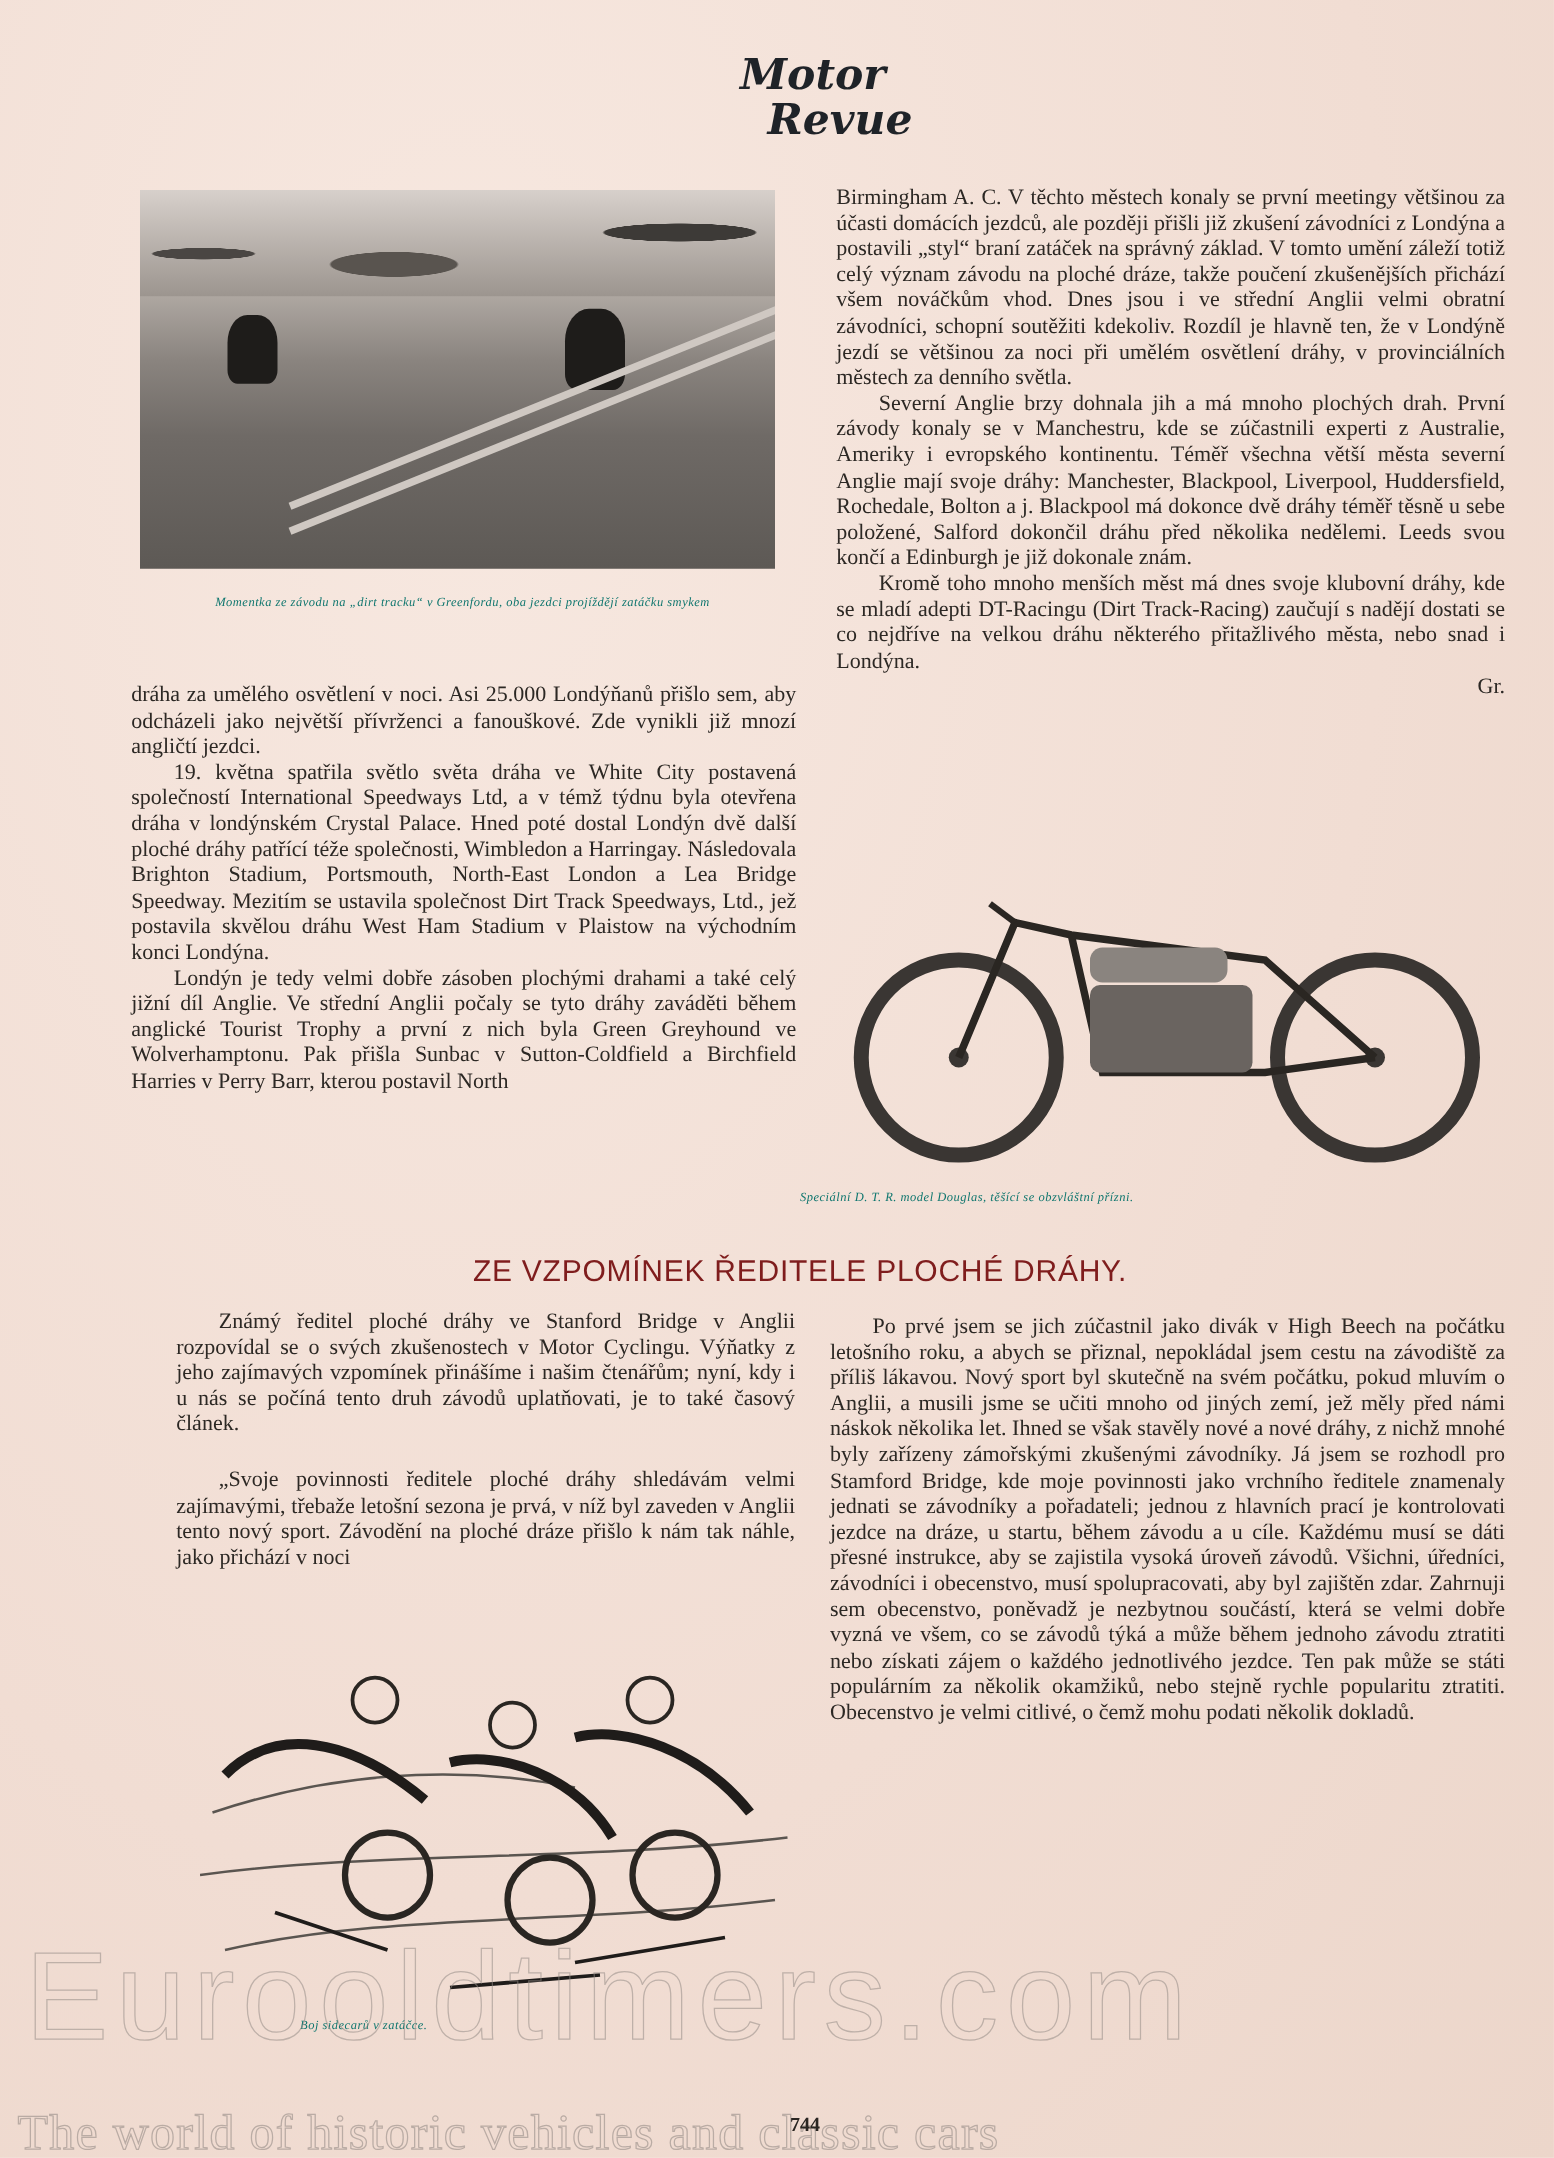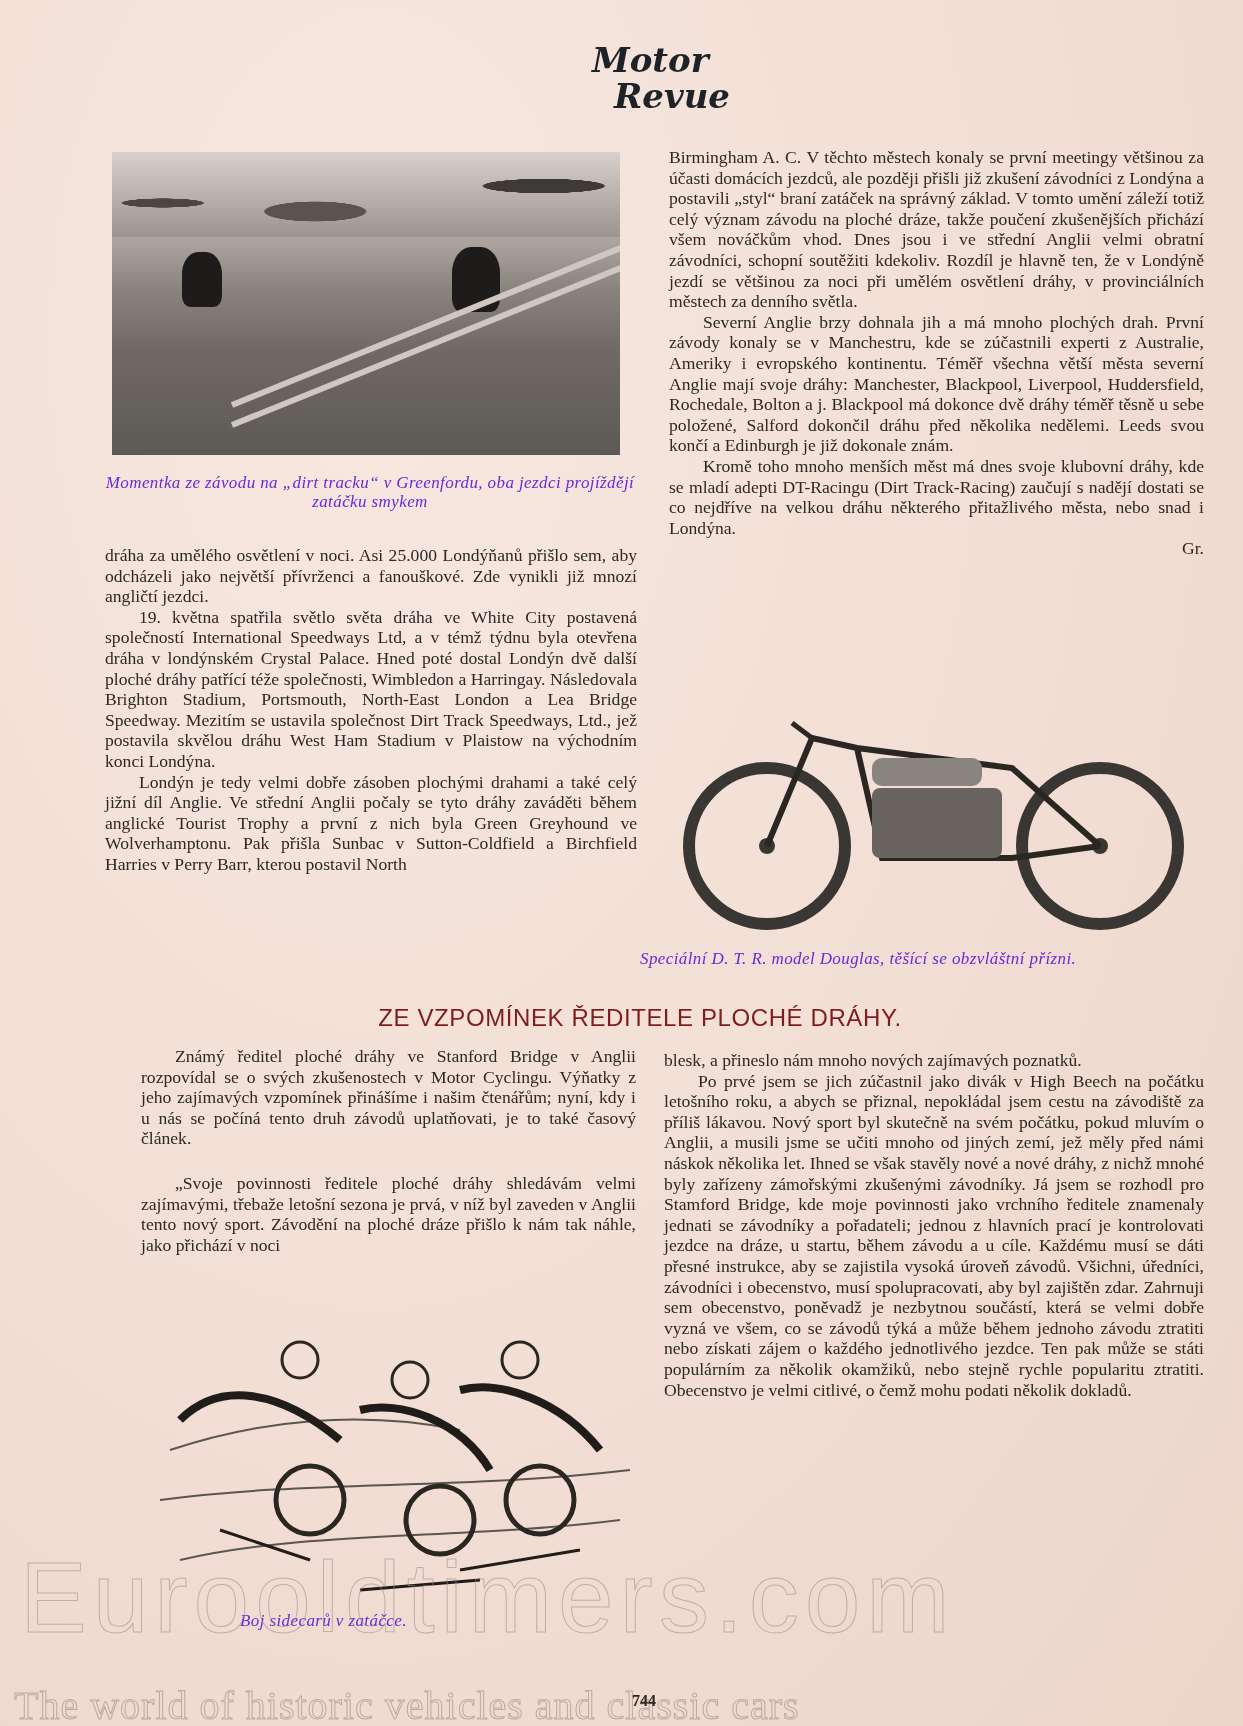--- a/index.html
+++ b/index.html
@@ -35,22 +35,22 @@
   .photo1 .fence {
     position: absolute; left: 120px; top: 250px; width: 500px; height: 6px;
     background: #cfc8c2; transform: rotate(-22deg); transform-origin: left;
   }
   .photo1 .fence2 { top: 270px; }
   .rider { position: absolute; background: #1e1c1a; border-radius: 40% 40% 20% 20%; }
   .r1 { left: 70px; top: 100px; width: 40px; height: 55px; }
   .r2 { left: 340px; top: 95px; width: 48px; height: 65px; }
 
   .caption {
-    position: absolute; font-style: italic; font-size: 17px; letter-spacing: 0.4px;
-    color: #6d28d9; line-height: 19px; text-align: center;
+    position: absolute; font-style: italic; font-size: 10px; letter-spacing: 0.4px;
+    color: #0f766e; line-height: 19px; text-align: center;
   }
   .cap1 { left: 100px; top: 473px; width: 540px; }
   .cap2 { left: 640px; top: 949px; width: 580px; text-align: left; }
   .cap3 { left: 240px; top: 1611px; width: 240px; text-align: left; }
 
   .col {
     position: absolute; font-size: 17.6px; line-height: 20.6px; text-align: justify;
     color: #2c2824;
   }
   .col p { margin: 0; }
@@ -144,19 +144,18 @@
   <circle cx="360" cy="60" r="18" fill="none" stroke="#2a2622" stroke-width="3"></circle>
   <circle cx="150" cy="200" r="34" fill="none" stroke="#2a2622" stroke-width="5"></circle>
   <circle cx="280" cy="220" r="34" fill="none" stroke="#2a2622" stroke-width="5"></circle>
   <circle cx="380" cy="200" r="34" fill="none" stroke="#2a2622" stroke-width="5"></circle>
   <path d="M20 120 C60 80 120 90 180 140 M200 110 C240 100 300 120 330 170 M300 90 C340 80 400 100 440 150" fill="none" stroke="#1f1c1a" stroke-width="8"></path>
   <path d="M60 230 L150 260 M300 270 L420 250 M200 290 L320 280" stroke="#1f1c1a" stroke-width="3"></path>
 </svg>
 <div class="caption cap3">Boj sidecarů v zatáčce.</div>
 
 <div class="col colD">
-  <p>blesk, a přineslo nám mnoho nových zajímavých poznatků.</p>
   <p class="ind">Po prvé jsem se jich zúčastnil jako divák v High Beech na počátku letošního roku, a abych se přiznal, nepokládal jsem cestu na závodiště za příliš lákavou. Nový sport byl skutečně na svém počátku, pokud mluvím o Anglii, a musili jsme se učiti mnoho od jiných zemí, jež měly před námi náskok několika let. Ihned se však stavěly nové a nové dráhy, z nichž mnohé byly zařízeny zámořskými zkušenými závodníky. Já jsem se rozhodl pro Stamford Bridge, kde moje povinnosti jako vrchního ředitele znamenaly jednati se závodníky a pořadateli; jednou z hlavních prací je kontrolovati jezdce na dráze, u startu, během závodu a u cíle. Každému musí se dáti přesné instrukce, aby se zajistila vysoká úroveň závodů. Všichni, úředníci, závodníci i obecenstvo, musí spolupracovati, aby byl zajištěn zdar. Zahrnuji sem obecenstvo, poněvadž je nezbytnou součástí, která se velmi dobře vyzná ve všem, co se závodů týká a může během jednoho závodu ztratiti nebo získati zájem o každého jednotlivého jezdce. Ten pak může se státi populárním za několik okamžiků, nebo stejně rychle popularitu ztratiti. Obecenstvo je velmi citlivé, o čemž mohu podati několik dokladů.</p>
 </div>
 
 <div class="wm-big">Eurooldtimers.com</div>
 <div class="wm-small">The world of historic vehicles and classic cars</div>
 <div class="pagenum">744</div>
 
 </body></html>

